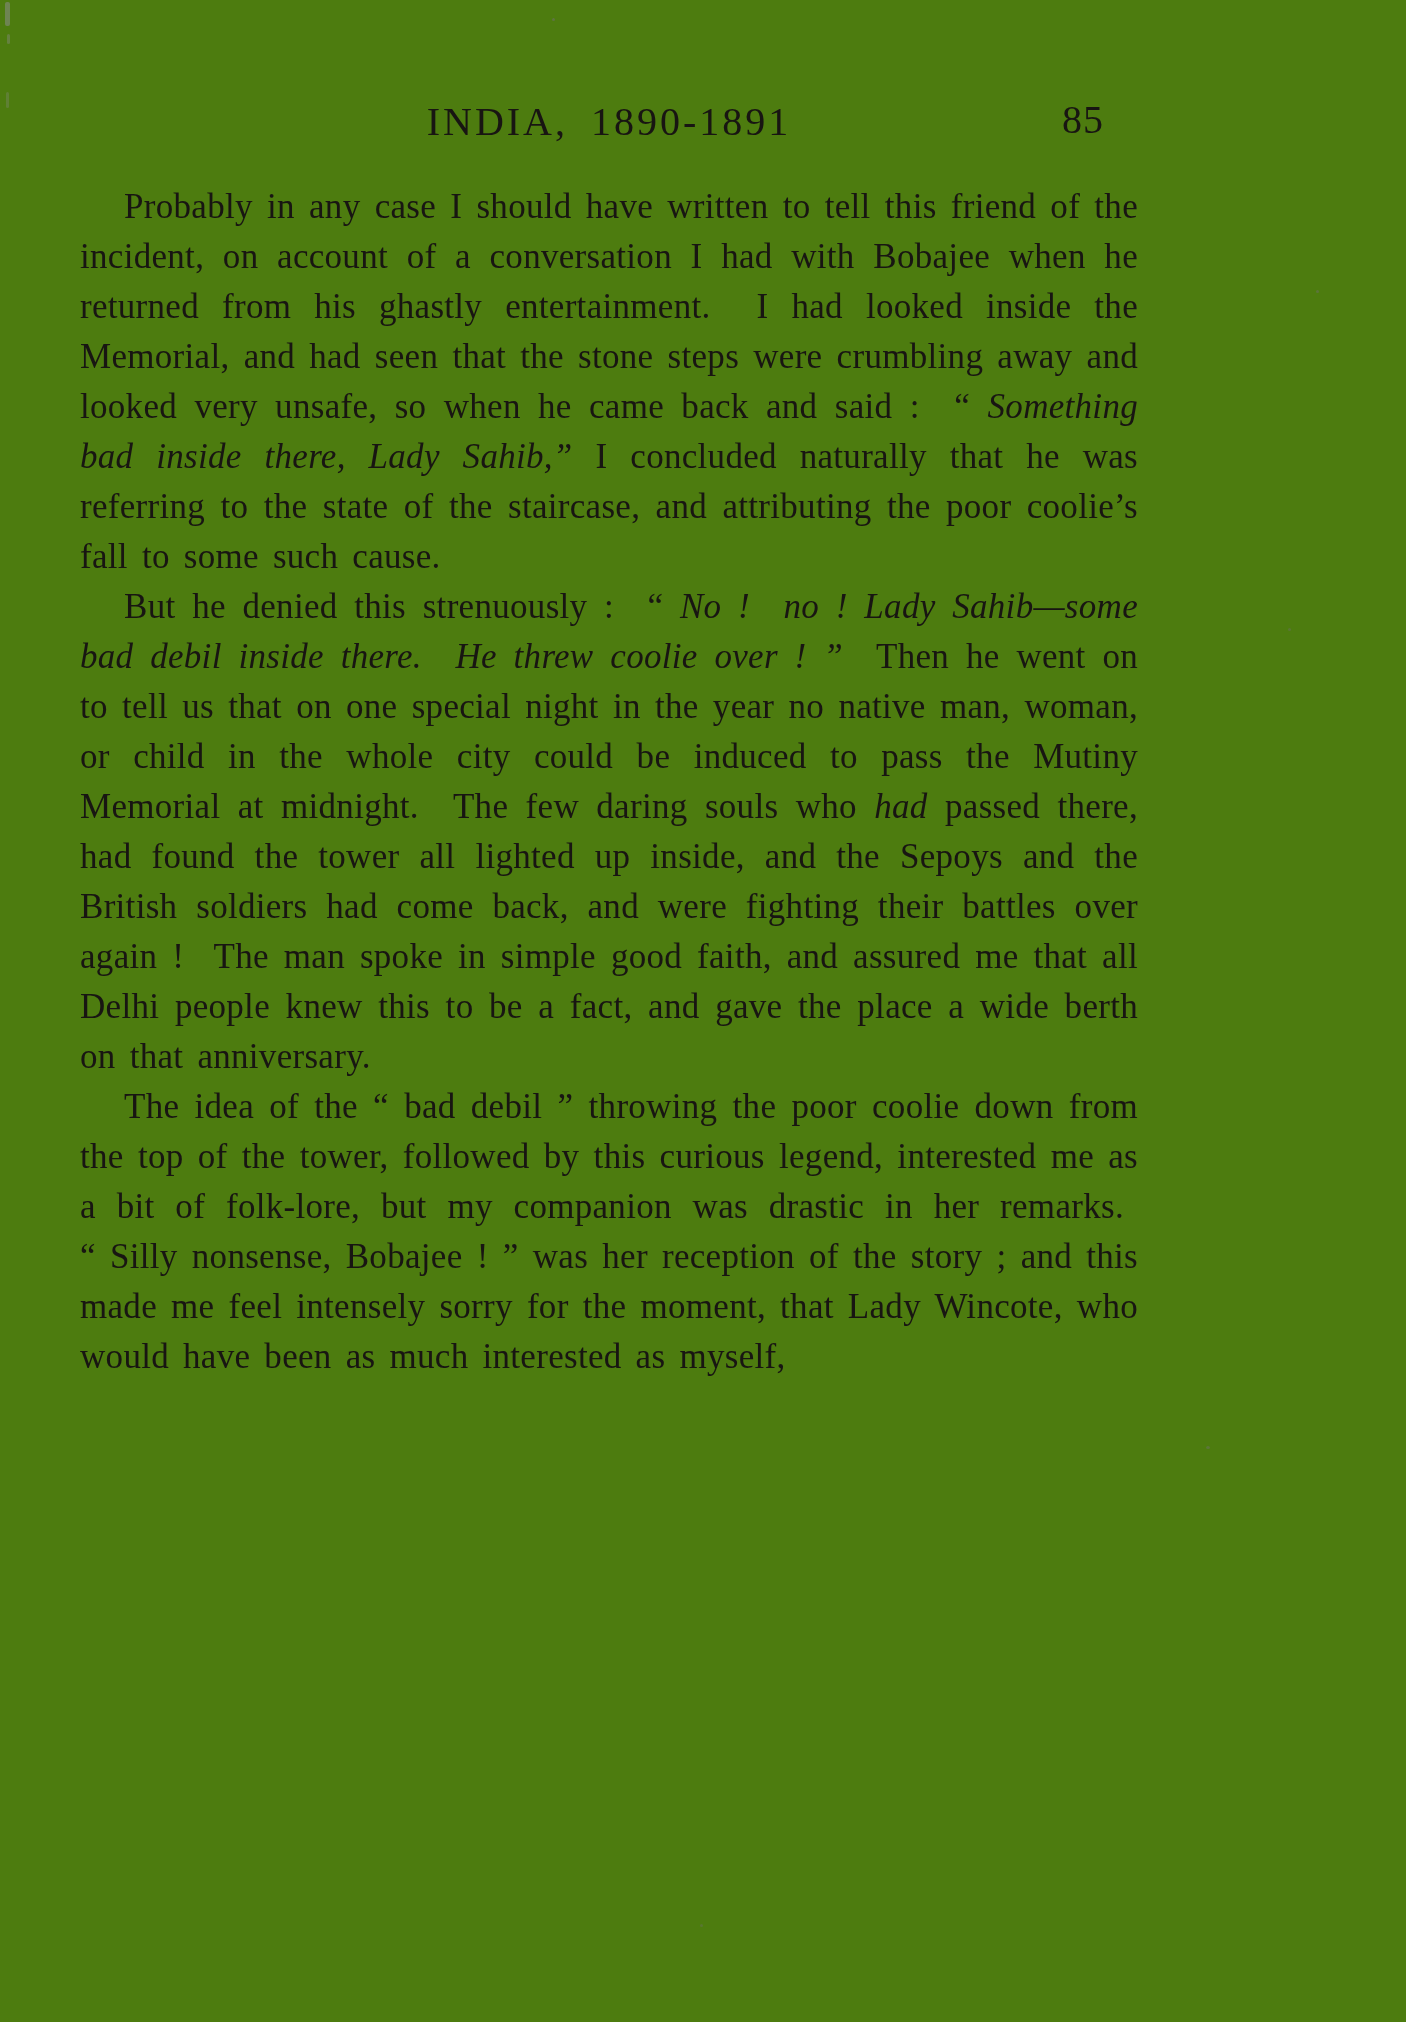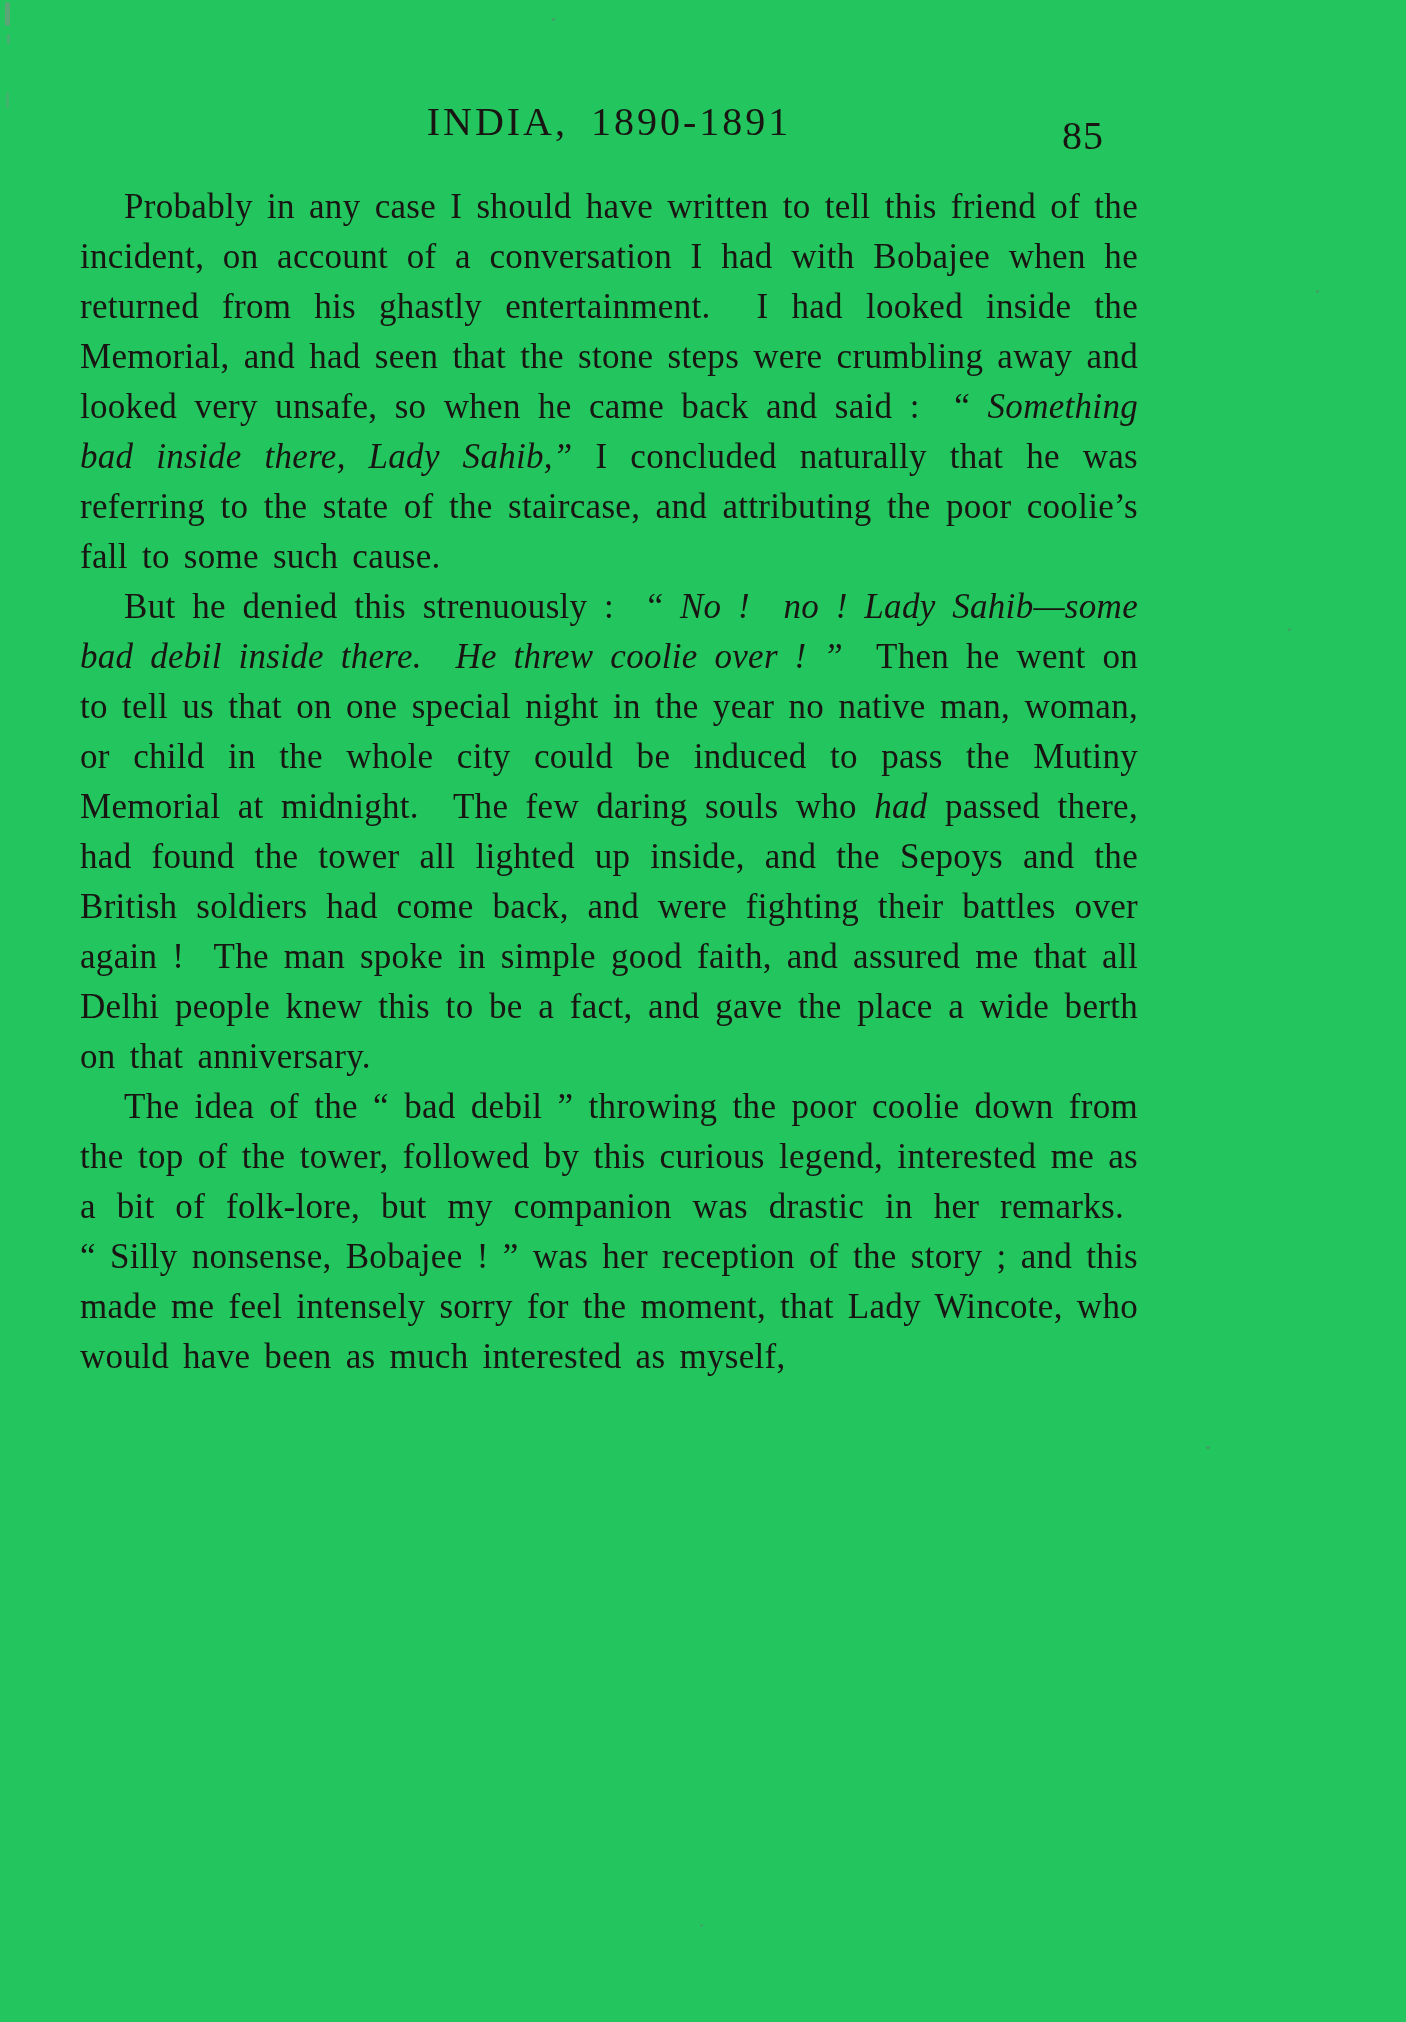--- a/index.html
+++ b/index.html
@@ -4,21 +4,21 @@
 <style>
   html, body {
     margin: 0;
     padding: 0;
     background: #ffffff;
   }
   .page {
     position: relative;
     width: 1406px;
     height: 2022px;
-    background: #22c55e;
+    background: #4d7c0f;
     overflow: hidden;
     color: #181512;
     font-family: "Liberation Serif", "DejaVu Serif", serif;
     -webkit-font-smoothing: antialiased;
   }
   .column {
     position: absolute;
     left: 80px;
     top: 98px;
     width: 1058px;
@@ -32,21 +32,20 @@
     display: block;
     text-align: center;
     letter-spacing: 3px;
     word-spacing: 10px;
   }
   .page-number {
     position: absolute;
     right: 34px;
     top: -2px;
     letter-spacing: 1px;
-    margin-top: 16px;
   }
   .body-text {
     margin-top: 28px;
     font-size: 35px;
     line-height: 50px;
     text-align: justify;
     word-spacing: 5px;
     letter-spacing: 0.3px;
   }
   .para {

